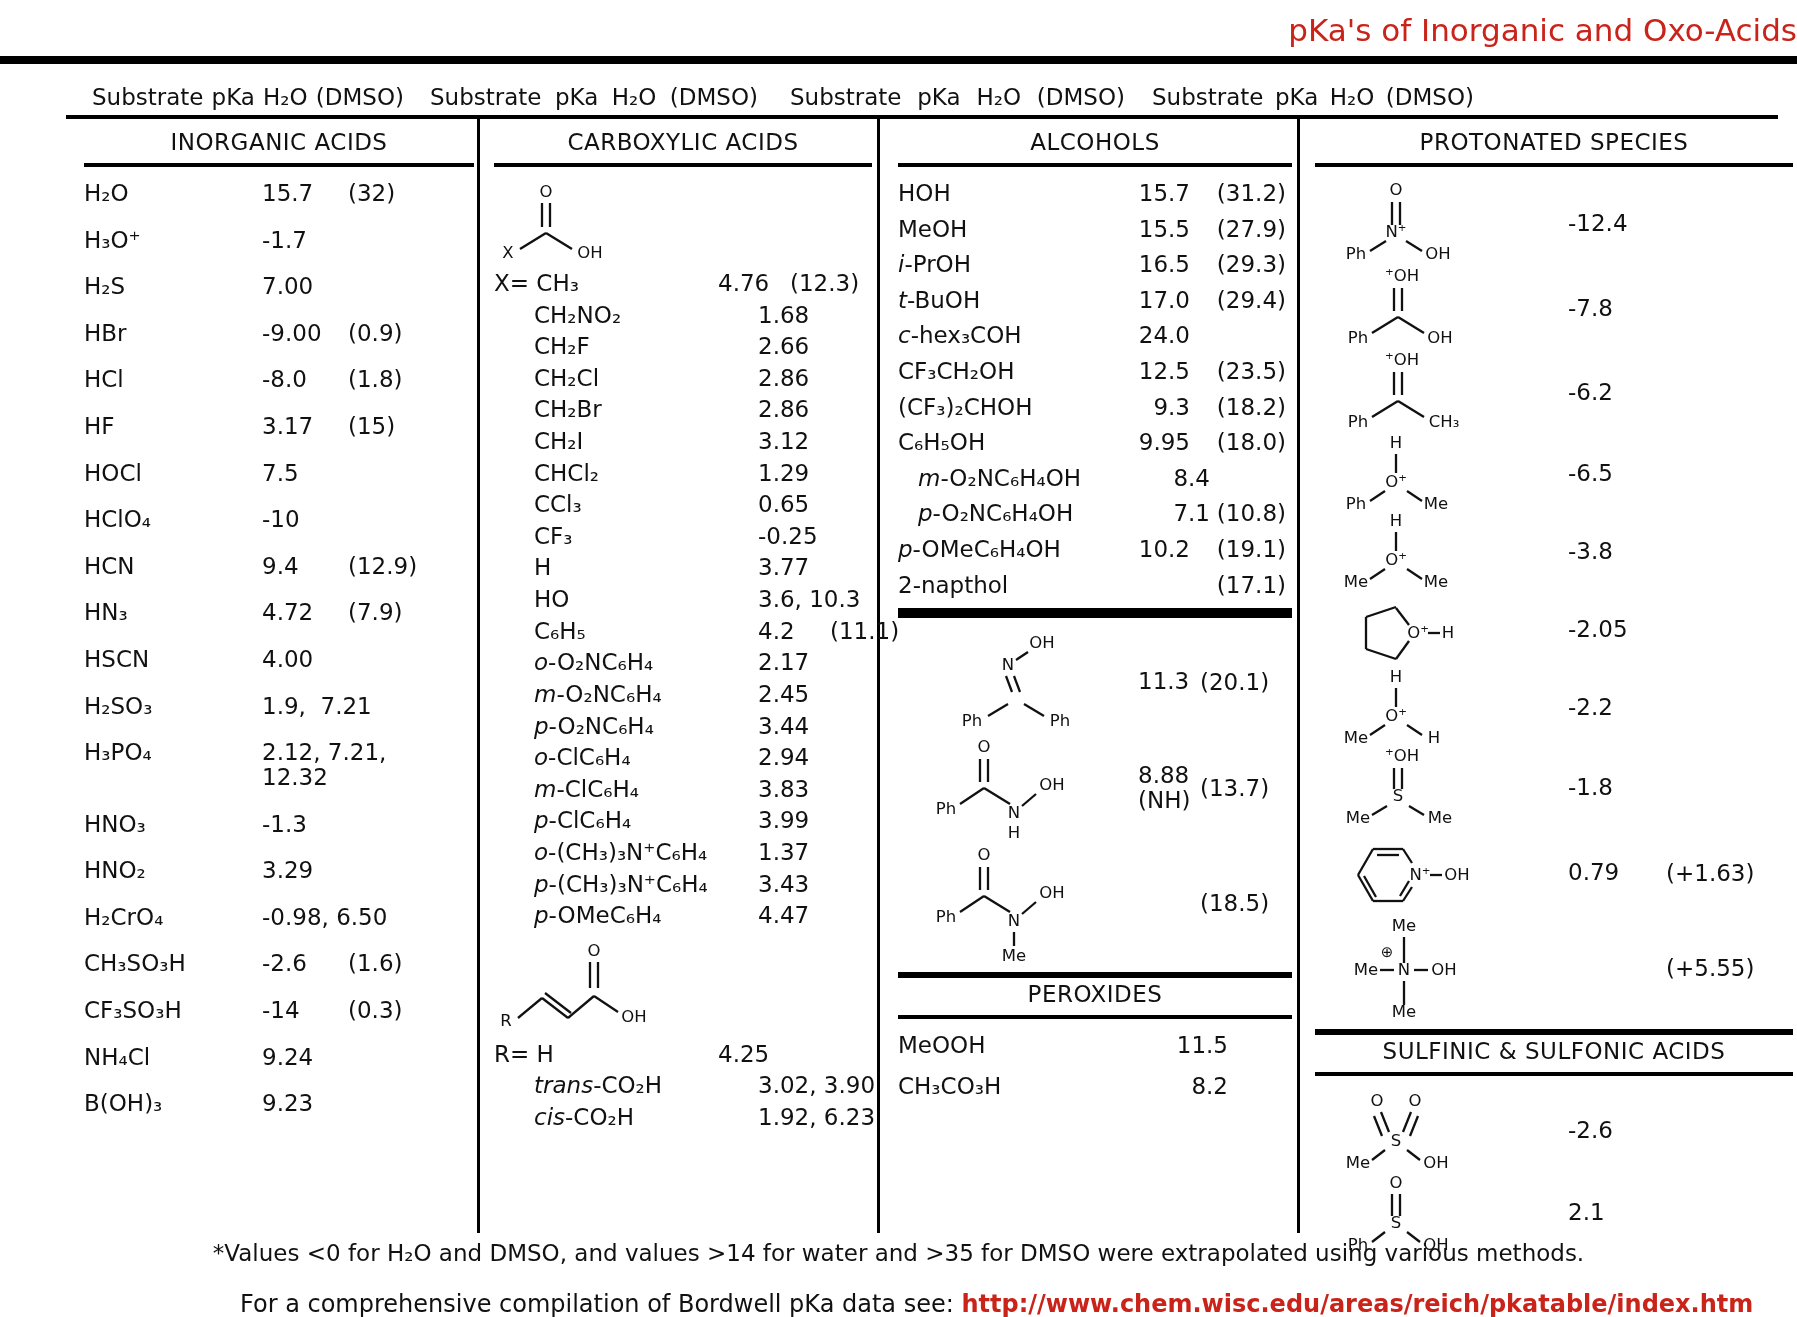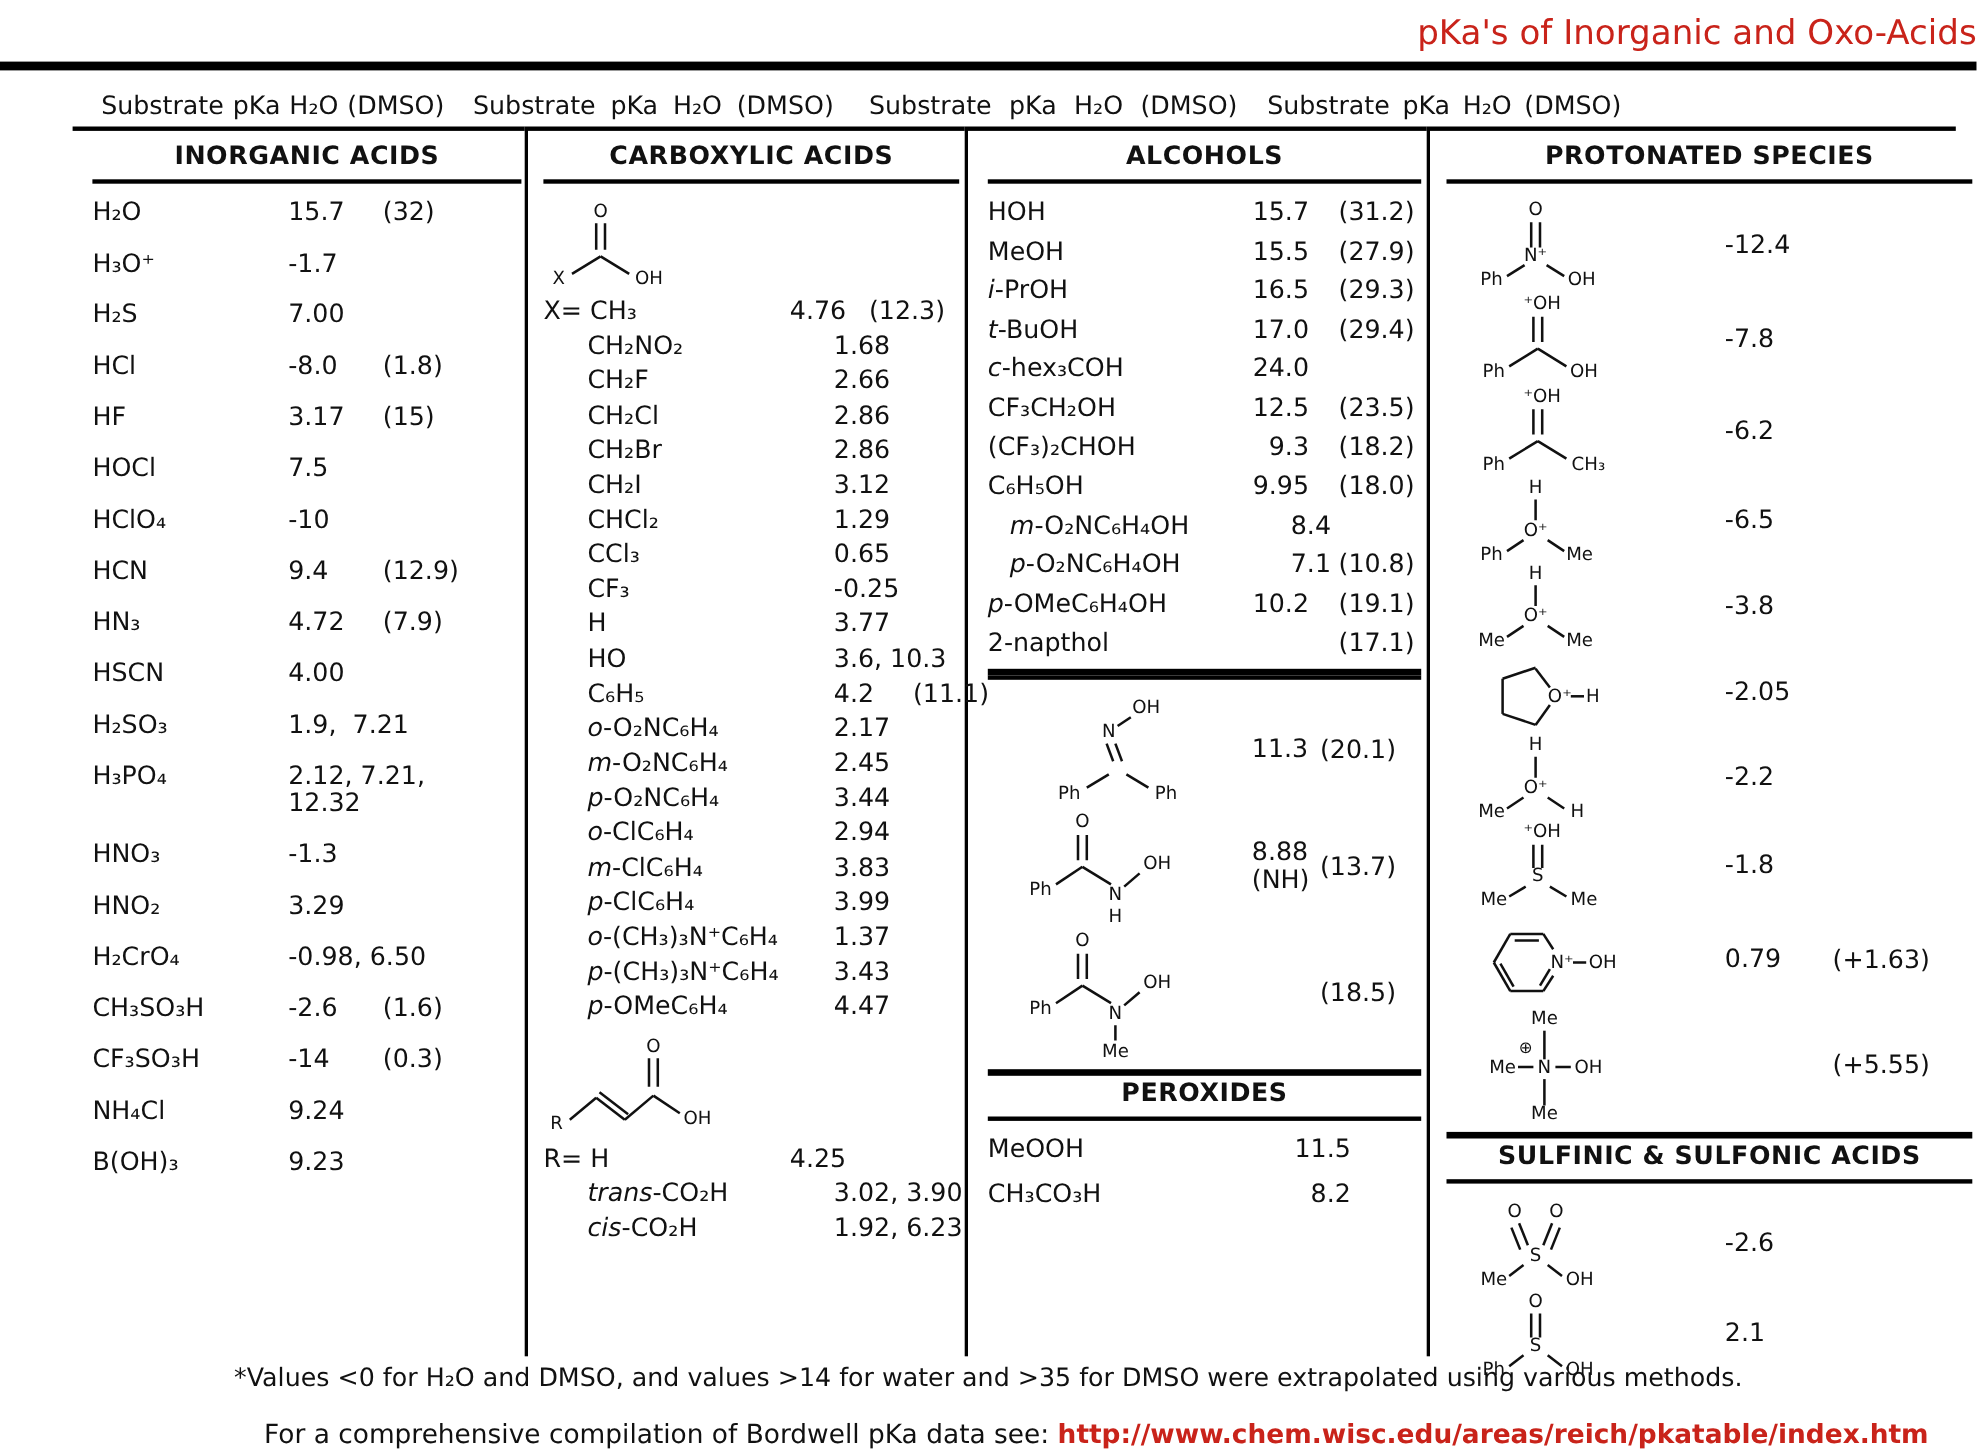--- a/index.html
+++ b/index.html
@@ -20,21 +20,21 @@
   #hline2{left:480px;width:397px}
   #hline3{left:880px;width:417px}
   #hline4{left:1300px;width:478px}
   .vdiv{position:absolute;top:115px;height:1118px;width:3px;background:#000}
   #vdiv1{left:477px}#vdiv2{left:877px}#vdiv3{left:1297px}
   .col{position:absolute;top:126px}
   #col1{left:84px;width:390px}
   #col2{left:494px;width:378px}
   #col3{left:898px;width:394px}
   #col4{left:1315px;width:478px}
-  .sect{font-size:23px;font-weight:bold;text-align:center;padding:3px 0 8px;
+  .sect{font-size:23px;font-weight:normal;text-align:center;padding:3px 0 8px;
         letter-spacing:.5px}
   .sline{height:4px;background:#000;margin-bottom:14px}
   .sbar{height:6px;background:#000;margin-top:10px}
   .row{display:grid;align-items:baseline;font-size:23px;line-height:1.07}
   .name{white-space:nowrap}
   .name i{font-style:italic}
   .pka{white-space:pre}
   .c1 .row{grid-template-columns:178px 86px auto;margin-bottom:22px}
   .c2 .row{grid-template-columns:224px 72px auto;margin-bottom:7px}
   .c2 .ind{padding-left:40px}
@@ -113,20 +113,25 @@
         <span class="pka">-1.7</span>
         <span class="dmso"></span>
       </div>
 
       <div class="row">
         <span class="name"><i></i><span>H₂S</span></span>
         <span class="pka">7.00</span>
         <span class="dmso"></span>
       </div>
 
+      <div class="row">
+        <span class="name"><i></i><span>HBr</span></span>
+        <span class="pka">-9.00</span>
+        <span class="dmso">(0.9)</span>
+      </div>
 
       <div class="row">
         <span class="name"><i></i><span>HCl</span></span>
         <span class="pka">-8.0</span>
         <span class="dmso">(1.8)</span>
       </div>
 
       <div class="row">
         <span class="name"><i></i><span>HF</span></span>
         <span class="pka">3.17</span>

